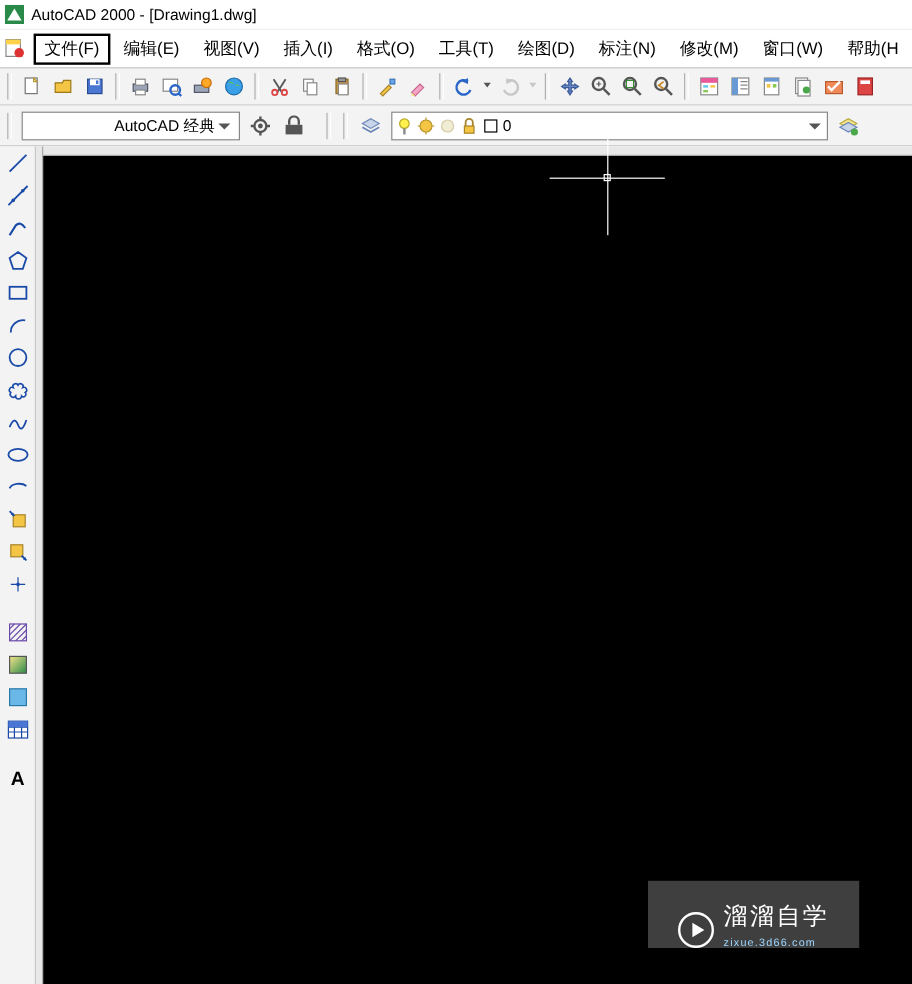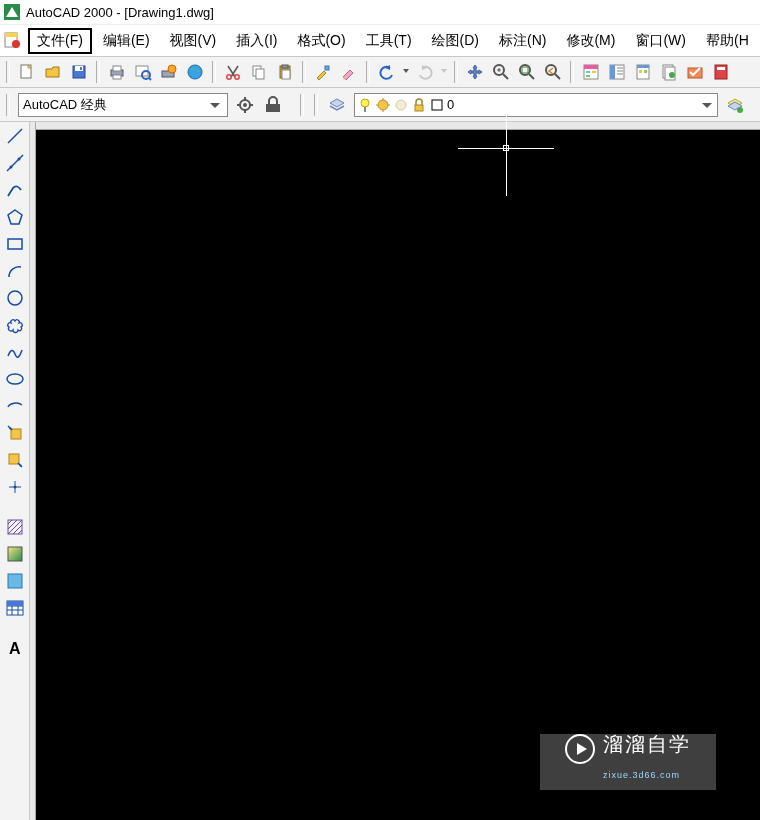--- a/index.html
+++ b/index.html
@@ -9,45 +9,45 @@
   .menubar { height: 32px; background:#fff; border-top:1px solid #f0f0f0; display:flex; align-items:center; padding-left:4px; font-size:14px; gap:2px; }
   .menubar .docicon { width:18px; height:18px; margin-right:4px; position:relative; }
   .menubar .mitem { padding:3px 8px; border:1px solid transparent; white-space:nowrap; }
   .menubar .mitem.highlight { border:2px solid #000; padding:2px 7px; }
   
   .toolbar1 { height: 32px; background:#f3f3f3; border-top:1px solid #c8c8c8; border-bottom:1px solid #c8c8c8; display:flex; align-items:center; padding:0 4px; gap:4px; }
   .tb-sep { width:4px; height:22px; border-left:1px solid #b0b0b0; border-right:1px solid #fff; margin:0 2px; }
   .tbtn { width:22px; height:22px; border:1px solid transparent; display:flex; align-items:center; justify-content:center; border-radius:2px;}
   
   .toolbar2 { height: 34px; background:#f3f3f3; border-bottom:1px solid #c8c8c8; display:flex; align-items:center; padding:0 4px; gap:6px; }
-  .ws-select { width:210px; height:24px; border:1px solid #888; background:#fff; font-size:13px; padding:0 4px; display:flex; align-items:center; justify-content:space-between; font-family: SimSun, monospace; }
+  .ws-select { width:182px; height:24px; border:1px solid #888; background:#fff; font-size:13px; padding:0 4px; display:flex; align-items:center; justify-content:flex-end; font-family: SimSun, monospace; }
   .ws-dd { width:16px; height:16px; }
   .layer-select { flex:0 0 364px; height:24px; border:1px solid #888; background:#fff; display:flex; align-items:center; padding:0 2px; gap:2px; font-size:13px; }
   .layer-select .dd { margin-left:auto; }
   
   .workarea { position:absolute; left:0; top:122px; right:0; bottom:0; display:flex; }
   .left-tools { width:30px; background:#f3f3f3; border-right:1px solid #c8c8c8; display:flex; flex-direction:column; align-items:center; padding-top:2px; gap:3px; }
   .ltool { width:24px; height:24px; display:flex; align-items:center; justify-content:center; border:1px solid transparent; }
   .lt-sep { height:10px; width:100%; }
   
   .canvas-wrap { flex:1; position:relative; background:#fff; }
   .ruler-h { position:absolute; left:0; top:0; right:0; height:8px; background:#e8e8e8; border-bottom:1px solid #aaa;}
   .ruler-v { position:absolute; left:0; top:0; bottom:0; width:6px; background:#e8e8e8; border-right:1px solid #aaa;}
   .canvas { position:absolute; left:6px; top:8px; right:0; bottom:0; background:#000; }
   .crosshair { position:absolute; left:470px; top:18px; pointer-events:none; }
   .crosshair .h { position:absolute; width:96px; height:1px; background:#fff; left:-48px; top:0; }
   .crosshair .v { position:absolute; width:1px; height:96px; background:#fff; left:0; top:-48px; }
   .crosshair .box { position:absolute; width:6px; height:6px; border:1px solid #fff; left:-3px; top:-3px; }
   
-  .watermark { position:absolute; right:44px; bottom:30px; width:176px; height:56px; background:#3f3f3f; display:flex; align-items:flex-start; justify-content:center; gap:8px; }
+  .watermark { position:absolute; right:44px; bottom:30px; width:176px; height:56px; background:#3f3f3f; display:flex; align-items:flex-end; justify-content:center; gap:8px; }
   .watermark .pbtn { width:30px; height:30px; border:2px solid #fff; border-radius:50%; display:flex; align-items:center; justify-content:center; }
   .watermark .ptri { width:0; height:0; border-left:10px solid #fff; border-top:6px solid transparent; border-bottom:6px solid transparent; margin-left:3px;}
   .watermark .txtbox { display:flex; flex-direction:column; color:#fff; }
   .watermark .wm-main { font-size:20px; font-weight:500; letter-spacing:2px; line-height:1; }
-  .watermark .wm-sub { font-size:9px; color:#9bd6ff; letter-spacing:1px; margin-top:16px; }
+  .watermark .wm-sub { font-size:9px; color:#9bd6ff; letter-spacing:1px; margin-top:6px; }
   
   
   svg.ico { width:18px; height:18px; display:block; }
   svg.ico16 { width:16px; height:16px; display:block; }
   svg.ico20 { width:20px; height:20px; display:block; }
 </style>
 </head>
 <body>
 
 <div class="titlebar">

